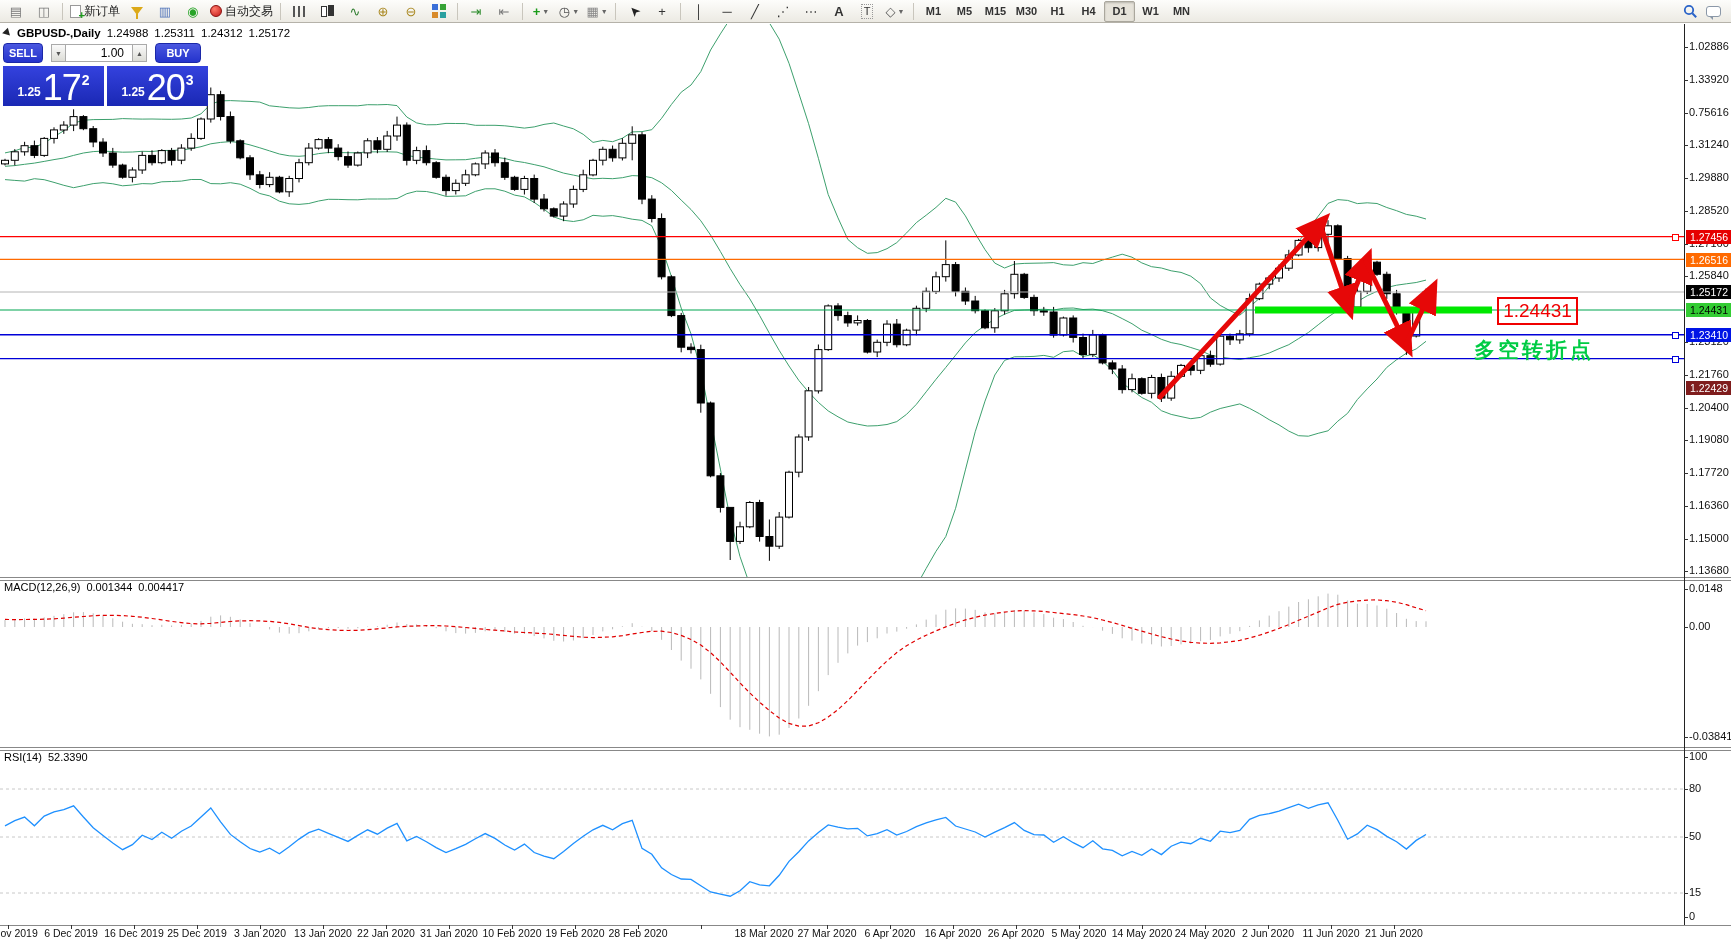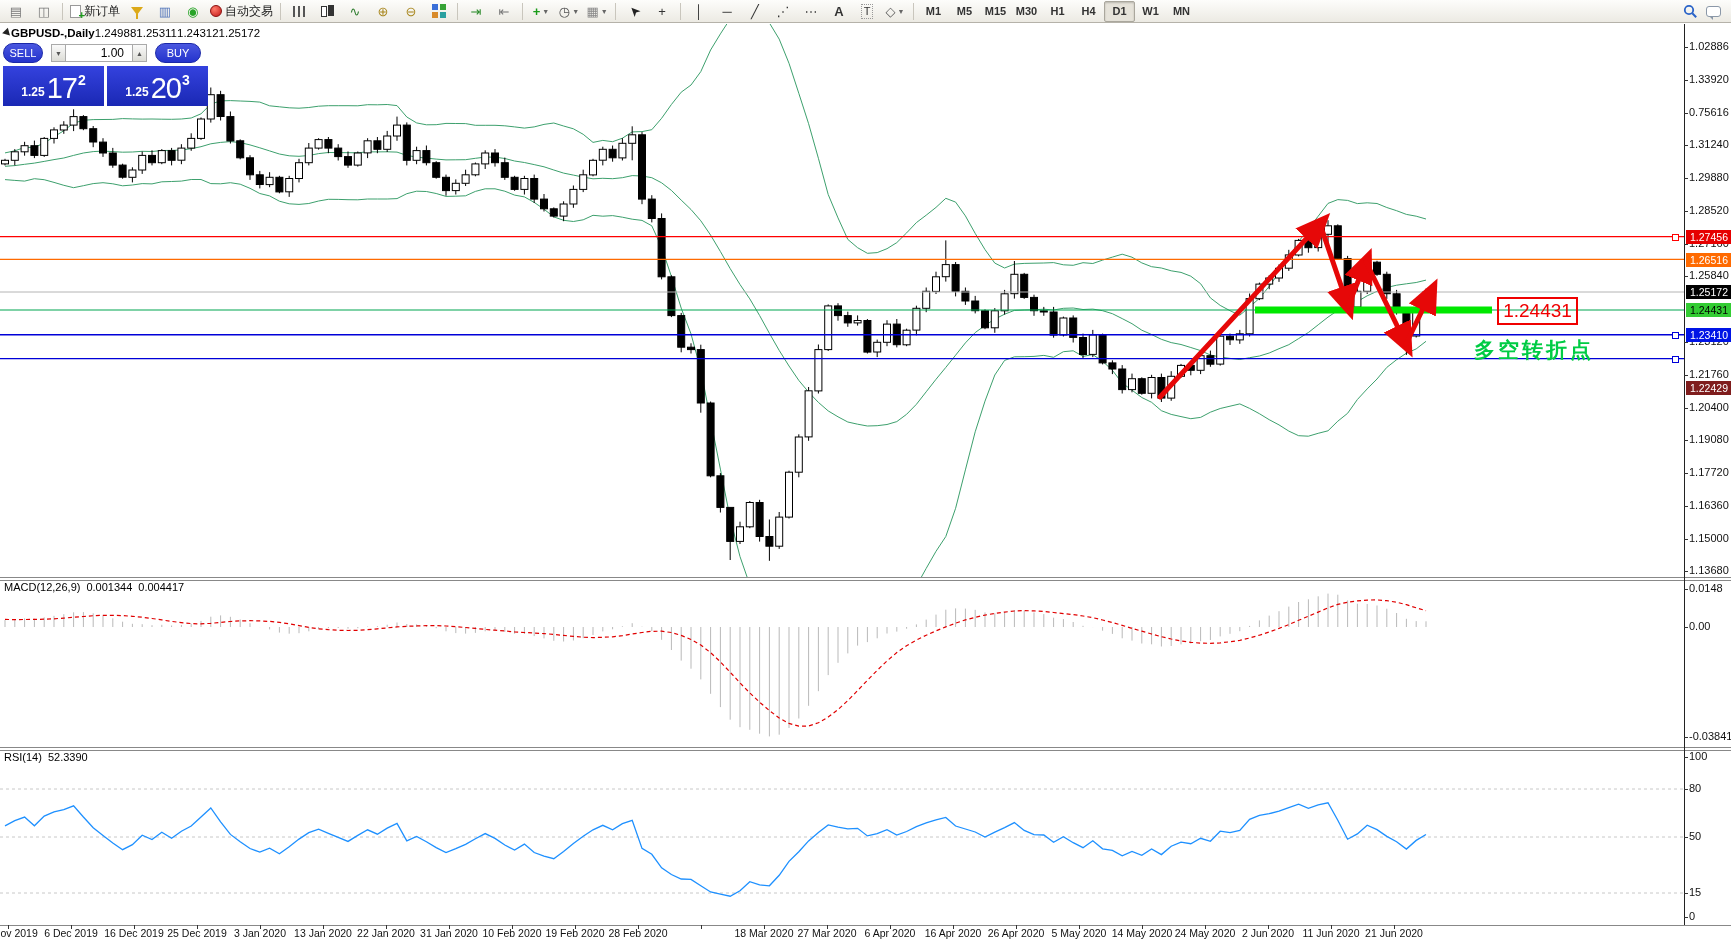--- a/index.html
+++ b/index.html
@@ -36,42 +36,42 @@
   .pane-sep{position:absolute;left:0;width:1731px;height:0;border-top:1px solid #888;z-index:20;}
   #price-axis-line{position:absolute;left:1684px;top:24px;width:1px;height:901px;background:#222;z-index:20;}
   .axis-label{position:absolute;left:1689px;font-size:11px;color:#111;white-space:nowrap;z-index:22;}
   .axis-tick{position:absolute;left:1684px;width:4px;height:1px;background:#333;z-index:22;}
   .axis-badge{position:absolute;left:1686px;width:46px;height:14px;font-size:10.5px;line-height:14px;text-align:center;z-index:23;}
   .time-label{position:absolute;top:927px;transform:translateX(-50%);font-size:10.5px;color:#111;white-space:nowrap;z-index:22;}
   .time-tick{position:absolute;top:925px;width:1px;height:4px;background:#333;z-index:22;}
   #time-axis-line{position:absolute;left:0;top:925px;width:1731px;height:1px;background:#888;z-index:21;}
 
   
-  #symbol-line{position:absolute;left:4px;top:27px;font-size:11.5px;color:#000;z-index:30;display:flex;align-items:center;}
+  #symbol-line{position:absolute;left:4px;top:27px;font-size:11.5px;color:#000;z-index:30;display:flex;gap:6px;align-items:center;}
   #symbol-marker{width:0;height:0;border-left:7px solid #222;border-top:4px solid transparent;border-bottom:4px solid transparent;transform:rotate(45deg);}
   .ind-label{position:absolute;left:4px;font-size:11px;color:#000;z-index:30;display:flex;gap:6px;}
 
   
   #trade-panel{position:absolute;left:3px;top:43px;width:210px;z-index:40;}
   #tp-row{display:flex;align-items:center;height:20px;}
-  .tp-btn{background:linear-gradient(#4a57e0,#2433cc);color:#fff;font-size:11px;font-weight:normal;
-    border:1px solid #1b28a8;border-radius:10px;height:18px;display:flex;align-items:center;justify-content:center;}
+  .tp-btn{background:linear-gradient(#4a57e0,#2433cc);color:#fff;font-size:11px;font-weight:bold;
+    border:1px solid #1b28a8;border-radius:4px;height:18px;display:flex;align-items:center;justify-content:center;}
   #sell-btn{width:38px;}
   #buy-btn{width:44px;margin-left:8px;}
   #vol-wrap{display:flex;align-items:center;margin-left:8px;}
   .spin{width:13px;height:16px;background:linear-gradient(#fafafa,#dcdcd6);border:1px solid #aaa;font-size:7px;color:#555;
     display:flex;align-items:center;justify-content:center;}
   #vol-field{width:58px;height:16px;border:1px solid #aaa;border-left:none;border-right:none;background:#fff;
     font-size:12px;text-align:right;padding-right:8px;line-height:16px;}
   #tp-big{display:flex;margin-top:3px;}
   .big-quote{width:101px;height:40px;background:linear-gradient(#3442de,#1a28b4);color:#fff;
     display:flex;align-items:flex-end;justify-content:center;padding-bottom:3px;box-sizing:border-box;}
   .big-quote.right{margin-left:3px;}
   .bq-small{font-size:12px;font-weight:bold;margin:0 2px 4px 0;}
-  .bq-big{font-size:29px;line-height:30px;font-weight:500;letter-spacing:-1px;}
+  .bq-big{font-size:36px;line-height:30px;font-weight:500;letter-spacing:-1px;}
   .bq-sup{font-size:14px;font-weight:bold;margin:0 0 15px 1px;}
 
   
   #price-box{position:absolute;left:1497px;top:297px;width:77px;height:24px;border:2px solid #f00000;
     color:#f00000;font-size:19px;display:flex;align-items:center;justify-content:center;z-index:35;background:transparent;}
   #cn-note{position:absolute;left:1474px;top:336px;font-size:21px;font-weight:bold;color:#00cc44;
     letter-spacing:3px;z-index:35;white-space:nowrap;}
   .endpoint-sq{position:absolute;width:5px;height:5px;background:#fff;z-index:24;}
 </style>
 </head>

